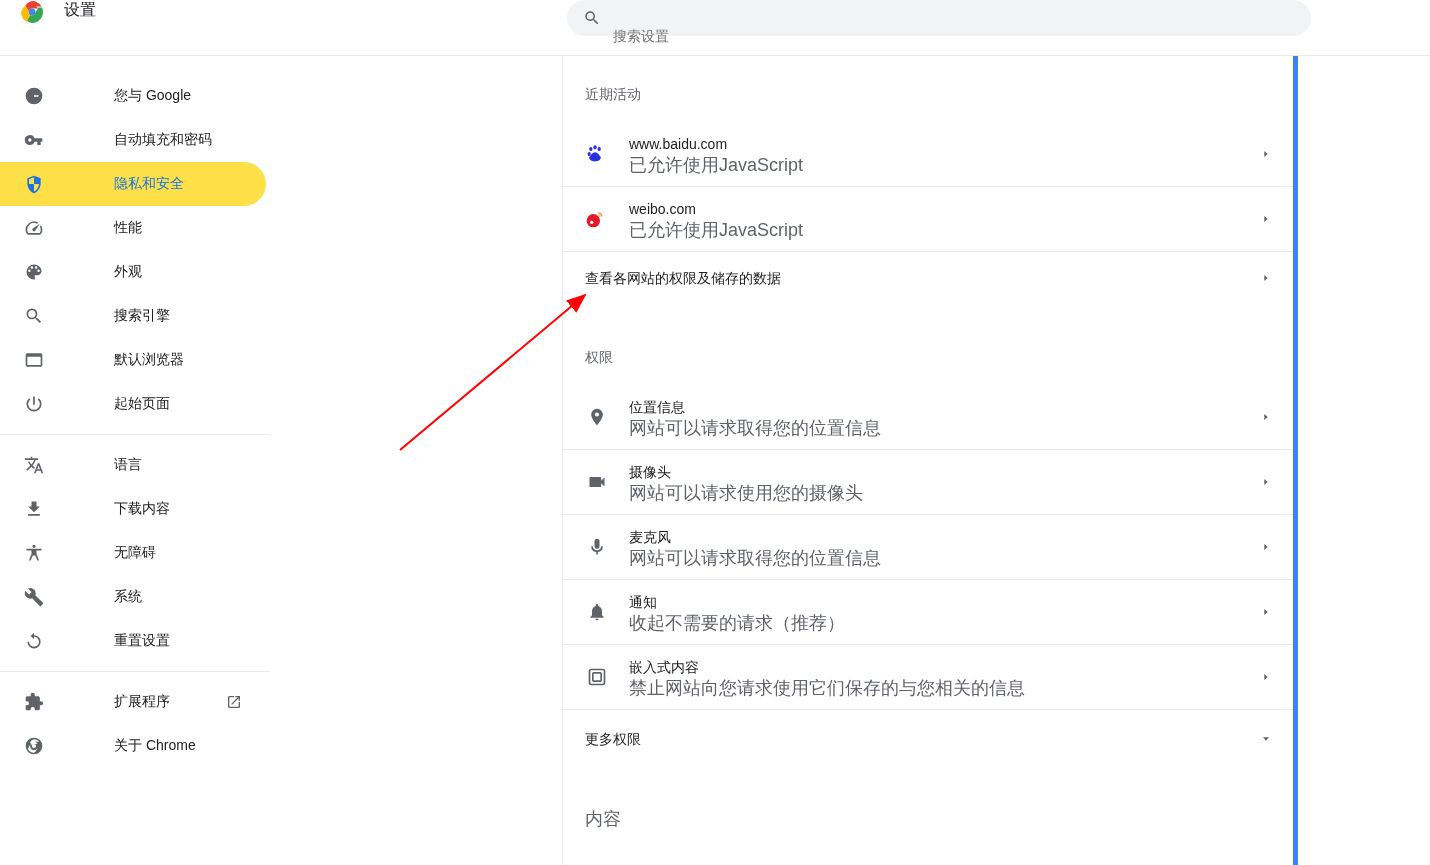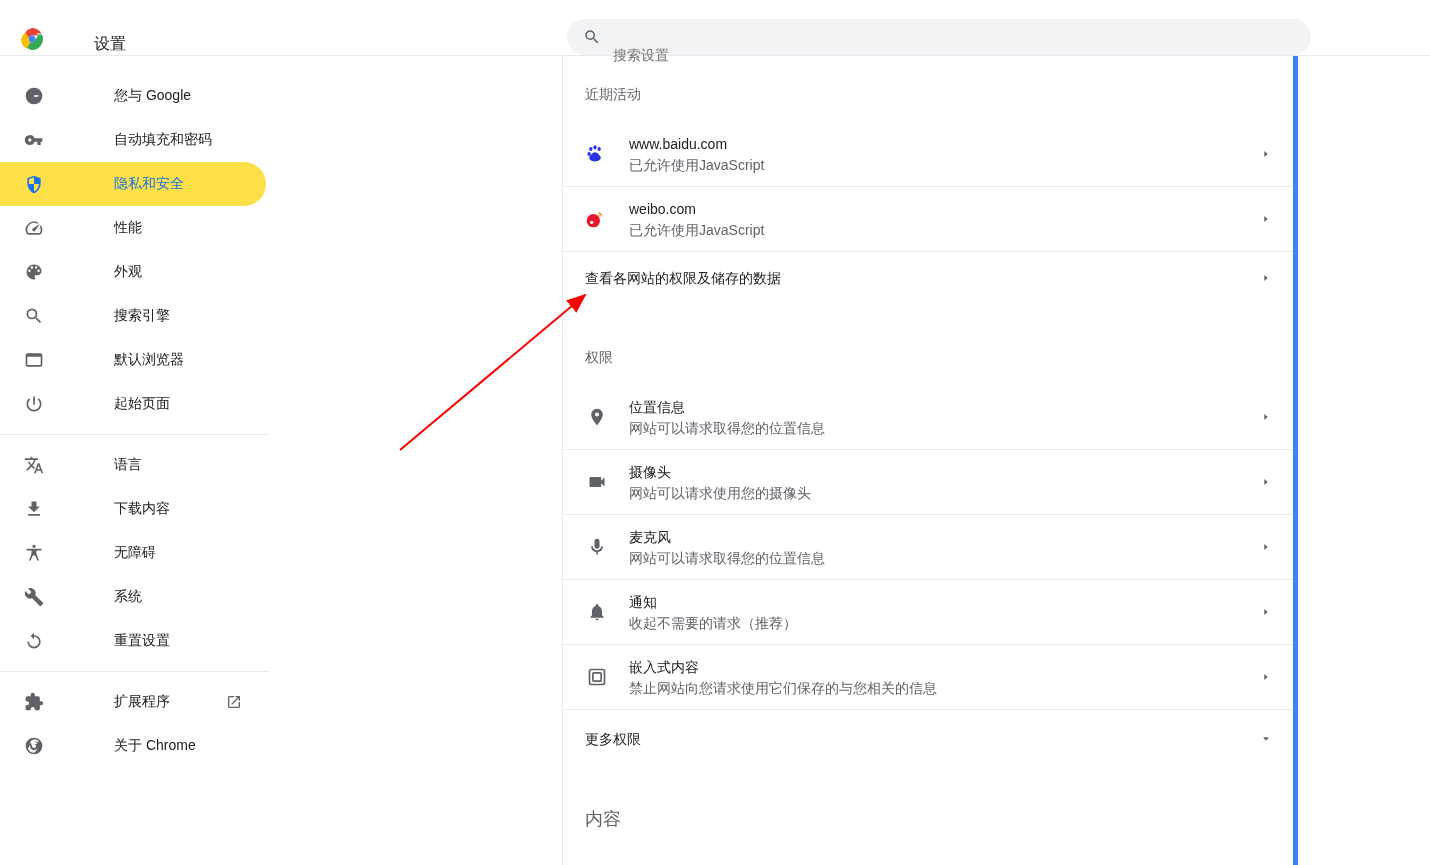--- a/index.html
+++ b/index.html
@@ -8,25 +8,24 @@
       background: #fff;
       color: #202124;
       width: 1430px;
       height: 865px;
       overflow: hidden;
       position: relative;
     }
     .header {
       height: 56px;
       display: flex;
-      align-items: flex-end;
+      align-items: flex-start;
       border-bottom: 1px solid #e8eaed;
       padding: 0 20px;
       position: relative;
-      gap: 30px;
     }
     .chrome-logo {
       width: 24px;
       height: 24px;
       margin-right: 20px;
     }
     .header-title {
       font-size: 16px;
       font-weight: 400;
       color: #202124;
@@ -134,21 +133,21 @@
       justify-content: center;
       fill: #5f6368;
     }
     .site-icon {
       width: 20px;
       height: 20px;
       margin-right: 24px;
     }
     .row-text { flex: 1; }
     .row-title { font-size: 14px; color: #202124; line-height: 20px; }
-    .row-sub { font-size: 14px; color: #5f6368; line-height: 18px; margin-top: 2px; }
+    .row-sub { font-size: 18px; color: #5f6368; line-height: 18px; margin-top: 2px; }
     .chevron {
       width: 10px;
       height: 10px;
       fill: #5f6368;
     }
     .single-row {
       display: flex;
       align-items: center;
       height: 52px;
       padding: 16px 22px;

